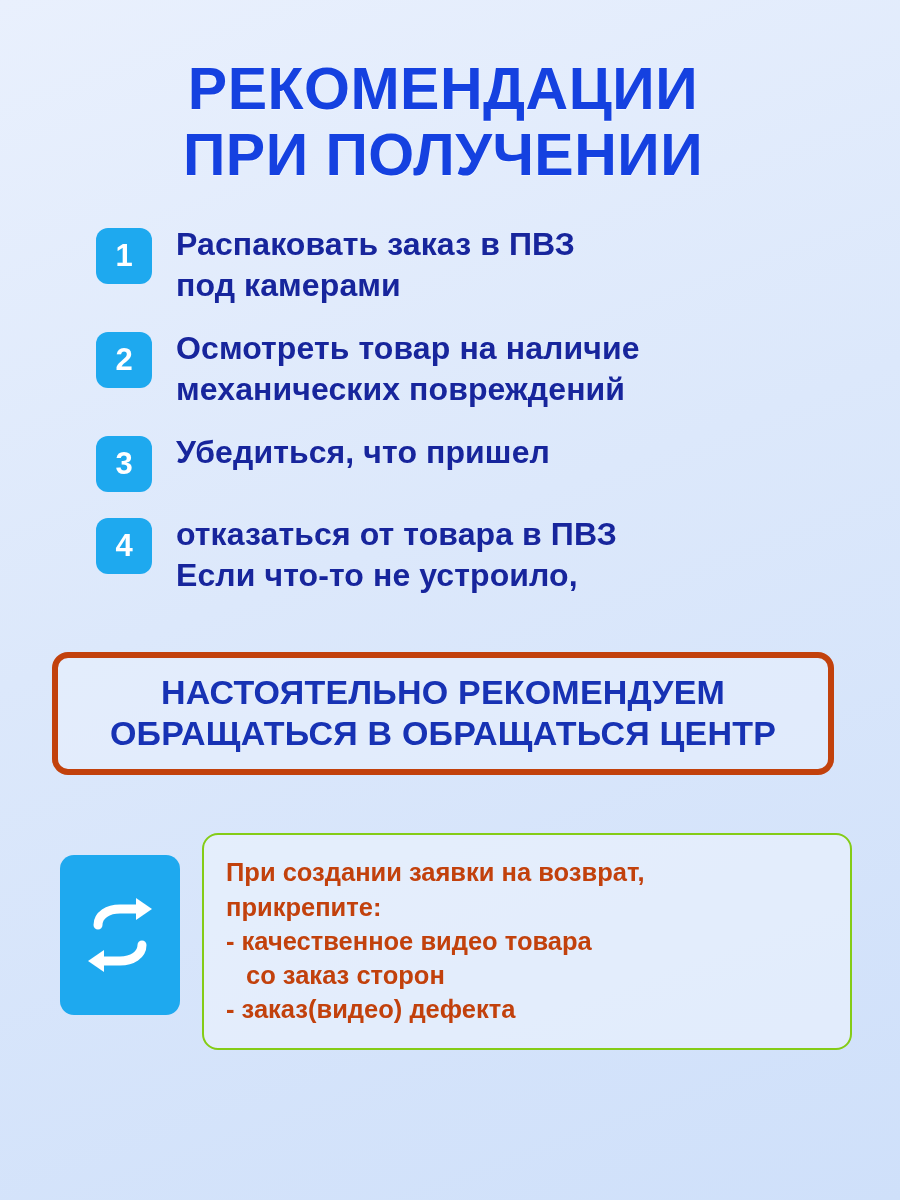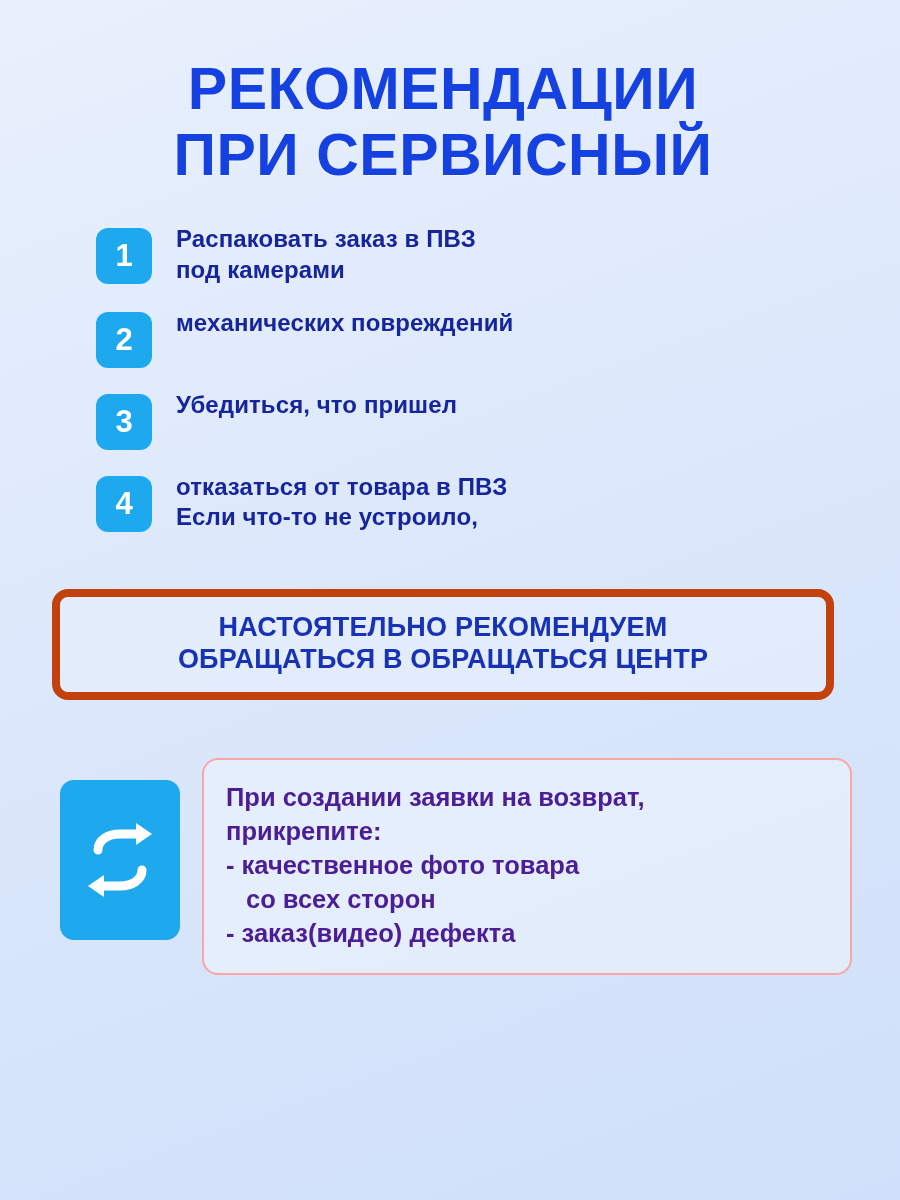--- a/index.html
+++ b/index.html
@@ -62,37 +62,37 @@
     font-size: 31px;
     font-weight: bold;
     display: flex;
     align-items: center;
     justify-content: center;
     margin-top: 6px;
   }
 
   .step-text {
     color: #17259c;
-    font-size: 24px;
+    font-size: 32px;
     font-weight: bold;
     line-height: 1.28;
     letter-spacing: 0.1px;
     padding-top: 2px;
   }
   .step-text .line { display: block; white-space: nowrap; }
 
   .callout {
     margin: 56px 18px 0 18px;
-    border: 8px solid #c2410c;
+    border: 6px solid #c2410c;
     border-radius: 16px;
     background: rgba(233,241,253,0.55);
     padding: 14px 10px 16px 10px;
     text-align: center;
     color: #1732b4;
-    font-size: 27px;
+    font-size: 34px;
     font-weight: bold;
     line-height: 1.2;
     letter-spacing: 0.2px;
   }
   .callout .line { display: block; white-space: nowrap; }
 
   .bottom {
     margin-top: 58px;
     display: flex;
     align-items: flex-start;
@@ -108,55 +108,56 @@
     background: #1ea9ef;
     display: flex;
     align-items: center;
     justify-content: center;
     margin-top: 22px;
   }
   .refresh-icon svg { display: block; }
 
   .return-box {
     flex: 1 1 auto;
-    border: 2px solid #fca5a5;
+    border: 2px solid #84cc16;
     border-radius: 16px;
     background: rgba(236,243,254,0.6);
     padding: 20px 20px 22px 22px;
-    color: #4c1d95;
+    color: #c2410c;
     font-size: 25.5px;
     font-weight: bold;
     line-height: 1.34;
   }
   .return-box .line { display: block; white-space: nowrap; }
   .return-box .indent { padding-left: 20px; }
 </style>
 </head>
 <body>
 
 <div class="page">
 
   <h1 class="title">
     <span class="line">РЕКОМЕНДАЦИИ</span>
-    <span class="line">ПРИ СЕРВИСНЫЙ</span>
+    <span class="line">ПРИ ПОЛУЧЕНИИ</span>
   </h1>
 
   <div class="steps">
 
     <div class="step">
       <div class="step-badge">1</div>
       <div class="step-text">
         <span class="line">Распаковать заказ в ПВЗ</span>
         <span class="line">под камерами</span>
       </div>
     </div>
 
     <div class="step">
       <div class="step-badge">2</div>
       <div class="step-text">
+        <span class="line">Осмотреть товар на наличие</span>
         <span class="line">механических повреждений</span>
       </div>
     </div>
 
     <div class="step">
       <div class="step-badge">3</div>
       <div class="step-text">
         <span class="line">Убедиться, что пришел</span>
       </div>
     </div>
@@ -185,20 +186,20 @@
           <path d="M64 52 C64 62, 54 68, 42 68 L26 68"></path>
         </g>
         <polygon points="58,5 74,16 58,27" fill="#ffffff"></polygon>
         <polygon points="26,57 10,68 26,79" fill="#ffffff"></polygon>
       </svg>
     </div>
 
     <div class="return-box">
       <span class="line">При создании заявки на возврат,</span>
       <span class="line">прикрепите:</span>
-      <span class="line">- качественное фото товара</span>
-      <span class="line indent">со всех сторон</span>
+      <span class="line">- качественное видео товара</span>
+      <span class="line indent">со заказ сторон</span>
       <span class="line">- заказ(видео) дефекта</span>
     </div>
 
   </div>
 
 </div>
 
 </body></html>

